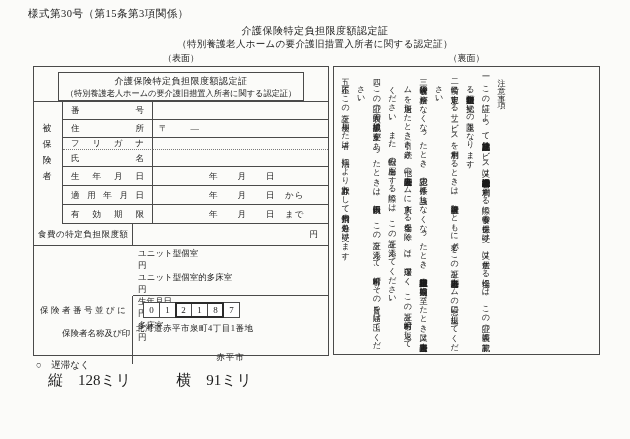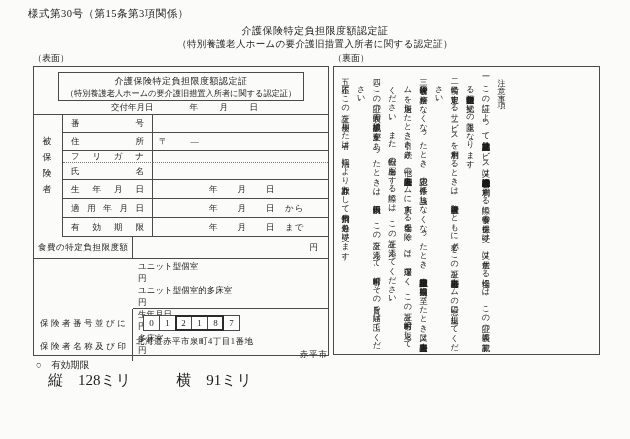--- a/index.html
+++ b/index.html
@@ -10,21 +10,21 @@
     color: var(--ink);
     font-family: "Liberation Serif", "DejaVu Serif", serif;
     overflow: hidden;
   }
   .sheet { position: relative; width: 630px; height: 439px; }
 
   
   .form-number { position: absolute; left: 28px; top: 7px; font-size: 10.5px; letter-spacing: .5px; }
   .doc-title { position: absolute; left: 0; top: 24px; width: 100%; text-align: center; font-size: 10px; letter-spacing: .5px; }
   .doc-subtitle { position: absolute; left: 0; top: 38px; width: 100%; text-align: center; font-size: 9.5px; letter-spacing: .3px; }
-  .side-label { position: absolute; top: 52px; font-size: 9px; }
+  .side-label { position: absolute; top: 52px; font-size: 9px; text-align: center; }
   .side-label.front { left: 33px; width: 296px; }
   .side-label.back { left: 333px; width: 267px; }
 
   
   .front-panel {
     position: absolute; left: 33px; top: 66px;
     width: 296px; height: 290px;
     border: 1px solid var(--line);
     font-size: 8.5px;
   }
@@ -84,35 +84,35 @@
   .blabel.last, .bvalue.last { border-bottom: none; }
   .blabel.meal { line-height: 21px; }
   .blabel.res { font-size: 8.2px; display: flex; align-items: center; }
   .blabel.res span { width: 100%; text-align: justify; text-align-last: justify; }
   .bvalue.meal-value { display: flex; justify-content: flex-end; align-items: center; padding-right: 10px; line-height: 21px; }
   .bvalue.res-value { padding-top: 1px; }
   .res-line { display: flex; justify-content: space-between; padding: 0 10px 0 5px; line-height: 12px; flex-direction: column; }
   .blabel.insurer-lab { padding: 0 6px; }
   .blabel.insurer-lab div { text-align: justify; text-align-last: justify; }
   .insurer-lab .l1 { margin-top: 9px; }
-  .insurer-lab .l2 { margin-top: 11px; }
+  .insurer-lab .l2 { margin-top: 11px; margin-left: 22px; }
 
   .digit-row { display: flex; margin: 6px 0 0 10px; }
   .digit-box {
     width: 17px; height: 16px;
     border: 1px solid var(--line);
     display: flex; align-items: center; justify-content: center;
     font-size: 9px; background: #fff;
   }
   .digit-box + .digit-box, .digit-group + .digit-box, .digit-box + .digit-group { margin-left: -1px; }
   .digit-group { display: flex; position: relative; }
   .digit-group .digit-box + .digit-box { margin-left: -1px; }
   .digit-group::after { content: ""; position: absolute; inset: 0; border: 2px solid #2b2b2b; pointer-events: none; }
   .insurer-address { margin: 5px 0 0 3px; letter-spacing: .5px; }
-  .insurer-name { text-align: right; margin-top: 1px; letter-spacing: 1px; }
+  .insurer-name { text-align: center; margin-top: 17px; letter-spacing: 1px; }
 
   
   .back-panel {
     position: absolute; left: 333px; top: 66px;
     width: 267px; height: 289px;
     border: 1px solid var(--line);
     padding: 5px 12px 5px 3px;
     overflow: hidden;
   }
   .notice {
@@ -142,23 +142,20 @@
   <div class="side-label front">（表面）</div>
   <div class="side-label back">（裏面）</div>
 
   <div class="front-panel">
 
     <div class="card-title-box">
       <div class="card-title-line1">介護保険特定負担限度額認定証</div>
       <div class="card-title-line2">（特別養護老人ホームの要介護旧措置入所者に関する認定証）</div>
     </div>
 
-    <div class="issue-row">
-      <span>交付年月日</span><span class="issue-value">年　　月　　日</span>
-    </div>
 
     <div class="ftable-top">
       <div class="insured-col">被保険者</div>
 
       <div class="flabel lh17">番号</div>
       <div class="fvalue lh17"></div>
 
       <div class="flabel lh17">住所</div>
       <div class="fvalue lh17 addr">〒　　―</div>
 
@@ -228,16 +225,16 @@
     <div class="notice">
       <p class="notice-heading">注　意　事　項</p>
       <p class="notice-item">一　この証によって指定介護福祉施設サービス又は地域密着型介護老人福祉施設入所者生活介護を利用する際に食事の提供を受け、又は居住する場合には、この証の表面に記載する特定負担限度額が支払いの上限となります。</p>
       <p class="notice-item">二　前号に規定するサービスを利用するときは、被保険者証とともに必ずこの証を特別養護老人ホームの窓口に提出してください。</p>
       <p class="notice-item">三　被保険者の資格がなくなったとき、認定の条件に該当しなくなったとき、特定負担限度額認定証の有効期限に至ったとき又は特別養護老人ホームを退所したとき（引き続き、他の特別養護老人ホームに入所する場合を除く。）は、遅滞なく、この証を市町村に返してください。また、転出の届出をする際には、この証を添えてください。</p>
       <p class="notice-item">四　この証の表面の記載事項に変更があったときは、十四日以内に、この証を添えて、市町村にその旨を届け出てください。</p>
       <p class="notice-item">五　不正にこの証を使用した者は、刑法により詐欺罪として拘禁刑の処分を受けます。</p>
     </div>
   </div>
 
-  <div class="size-note-heading">○　有効期限</div>
+  <div class="size-note-heading">○　遅滞なく</div>
   <div class="size-note-values">縦　128ミリ　　　横　91ミリ</div>
 
 </div>
 
 </body></html>

